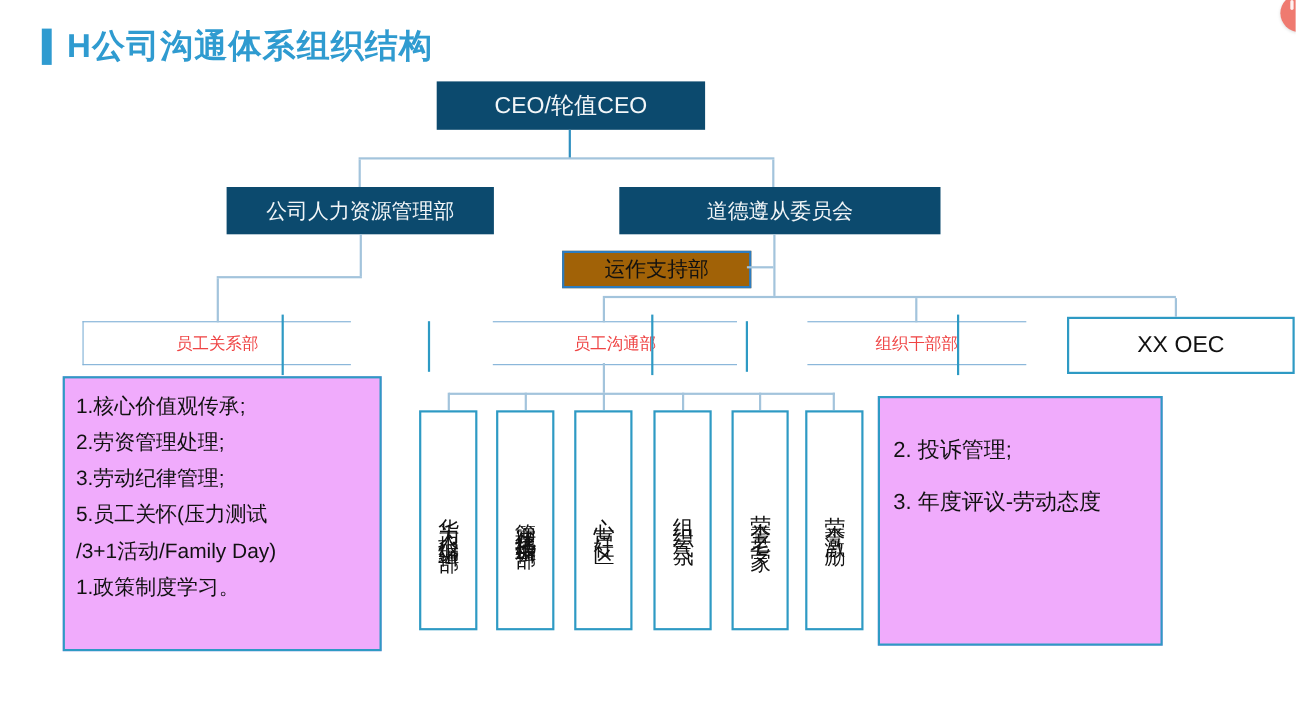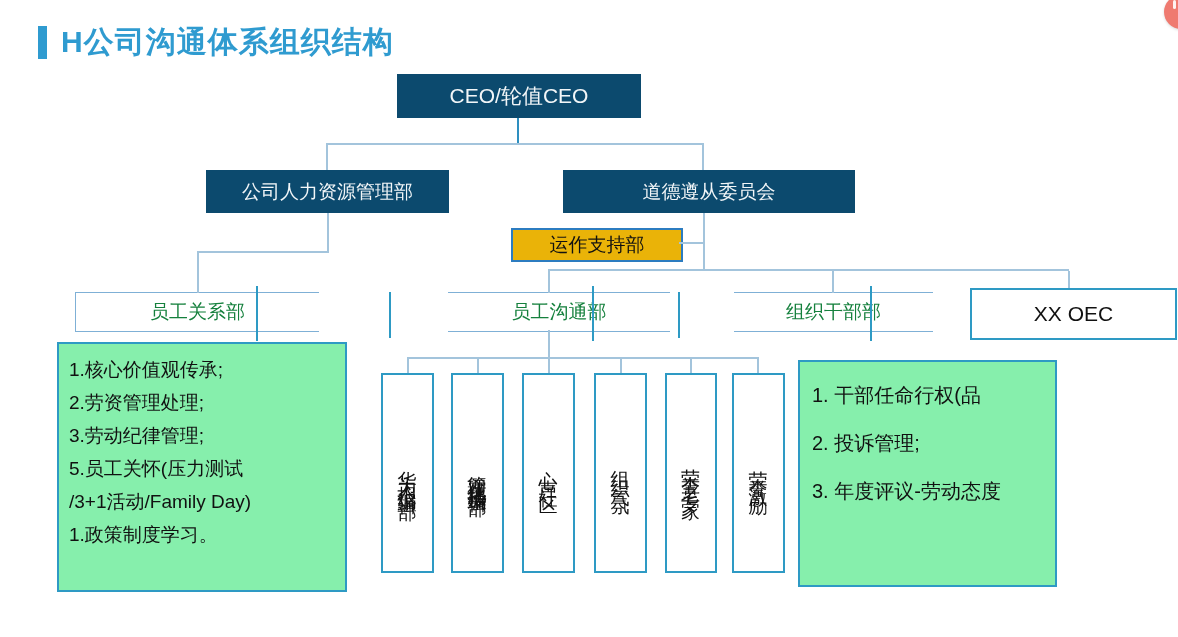--- a/index.html
+++ b/index.html
@@ -12,40 +12,40 @@
   .page-title{position:absolute;left:61px;top:22px;font-size:30px;font-weight:bold;color:#2f9bd0;letter-spacing:1px;white-space:nowrap;}
   
   .badge{position:absolute;left:1164px;top:-5px;width:34px;height:34px;border-radius:50%;background:#ef7a70;box-shadow:0 1px 3px rgba(0,0,0,.15);}
   .badge .mark{position:absolute;left:9px;top:5px;width:3px;height:9px;background:#ffffff;border-radius:2px;opacity:.9;}
   
   .node-solid{position:absolute;background:#0c4a6e;color:#f2f6f8;display:flex;align-items:center;justify-content:center;white-space:nowrap;}
   .node-ceo{left:397px;top:74px;width:244px;height:44px;font-size:21px;}
   .node-hr{left:206px;top:170px;width:243px;height:43px;font-size:19px;}
   .node-ethics{left:563px;top:170px;width:292px;height:43px;font-size:19px;}
   
-  .node-ops{position:absolute;left:511px;top:228px;width:168px;height:30px;background:#eab308;border:2px solid #2c7cc0;
+  .node-ops{position:absolute;left:511px;top:228px;width:168px;height:30px;background:#a16207;border:2px solid #2c7cc0;
     display:flex;align-items:center;justify-content:center;font-size:19px;color:#111;white-space:nowrap;}
   
   .row3{position:absolute;top:292px;height:38px;display:flex;align-items:center;justify-content:center;
-    font-size:19px;color:#15803d;border-top:1px solid #7fb0d6;border-bottom:1px solid #7fb0d6;background:transparent;white-space:nowrap;}
+    font-size:15px;color:#ef4444;border-top:1px solid #7fb0d6;border-bottom:1px solid #7fb0d6;background:transparent;white-space:nowrap;}
   .row3-relations{left:75px;width:243px;border-left:1px solid #7fb0d6;}
   .row3-comm{left:448px;width:222px;}
   .row3-cadre{left:734px;width:199px;}
   .node-oec{position:absolute;left:970px;top:288px;width:203px;height:48px;background:#fff;border:2px solid #2e9ac4;
     display:flex;align-items:center;justify-content:center;font-size:21px;color:#111;white-space:nowrap;}
   
   .line{position:absolute;background:#a3c4dc;}
   .line.strong{background:#2e9ac4;}
   .line.ceo-drop{background:#2e8fc0;}
   
   .vbox{position:absolute;top:373px;height:200px;background:#fff;border:2px solid #2e9ac4;box-sizing:border-box;
     display:flex;align-items:center;justify-content:center;}
   .vbox .vtext{writing-mode:vertical-rl;text-orientation:upright;font-size:19px;letter-spacing:5px;color:#111;line-height:1;}
   
-  .list-box{position:absolute;background:#86efac;border:2px solid #2e9ac4;box-sizing:border-box;color:#111;}
+  .list-box{position:absolute;background:#f0abfc;border:2px solid #2e9ac4;box-sizing:border-box;color:#111;}
   .list-left{left:57px;top:342px;width:290px;height:250px;padding:9px 10px;font-size:19px;line-height:33px;}
   .list-right{left:798px;top:360px;width:259px;height:227px;padding:16px 12px;font-size:20px;line-height:34px;}
   .list-line{white-space:nowrap;}
   .para-gap{margin-top:14px;}
 </style>
 </head>
 <body>
 
 <div id="stage">
 
@@ -121,18 +121,17 @@
   <div class="list-box list-left">
     <div class="list-line">1.核心价值观传承;</div>
     <div class="list-line">2.劳资管理处理;</div>
     <div class="list-line">3.劳动纪律管理;</div>
     <div class="list-line">5.员工关怀(压力测试</div>
     <div class="list-line">/3+1活动/Family Day)</div>
     <div class="list-line">1.政策制度学习。</div>
   </div>
 
   <div class="list-box list-right">
-    <div class="list-line">1. 干部任命行权(品</div>
     <div class="list-line para-gap">2. 投诉管理;</div>
     <div class="list-line para-gap">3. 年度评议-劳动态度</div>
   </div>
 
 </div>
 
 </body></html>

